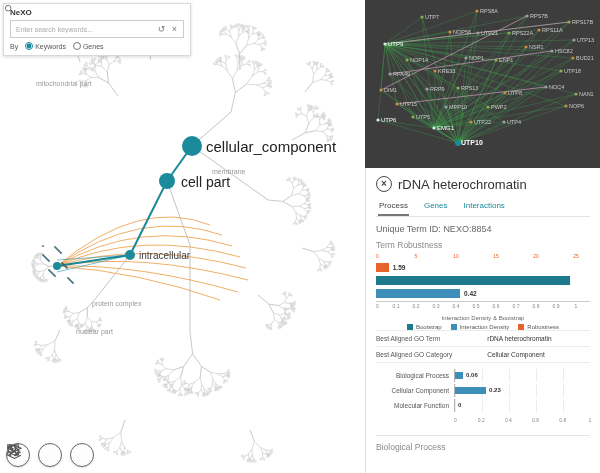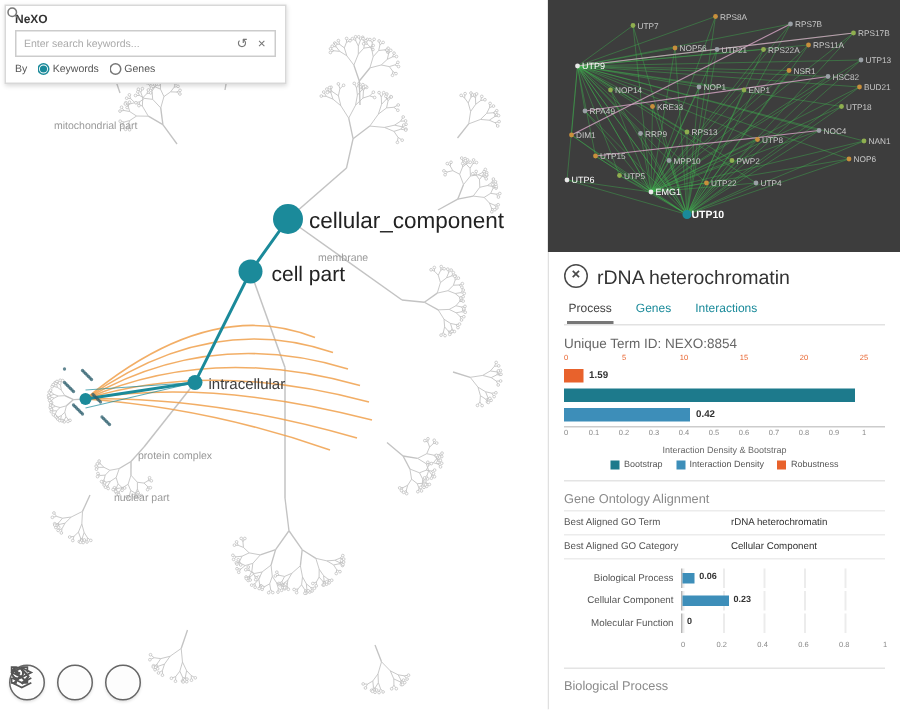--- a/index.html
+++ b/index.html
@@ -1682,20 +1682,21 @@
         <span class="tab active">Process</span>
         <span class="tab">Genes</span>
         <span class="tab">Interactions</span>
       </div>
 
       <div class="term-id">
         <span>Unique Term ID:</span>
         <span>NEXO:8854</span>
       </div>
 
+      <div class="section-h">Term Robustness</div>
       <div id="robustness-chart">
           <div class="r-axis top">
             <span style="left: 0px; transform: none;">0</span>
             <span style="left: 40px;">5</span>
             <span style="left: 80px;">10</span>
             <span style="left: 120px;">15</span>
             <span style="left: 160px;">20</span>
             <span style="left: 200px;">25</span>
           </div>
           <div class="r-row">
@@ -1732,21 +1733,20 @@
               <span class="sw" style="background: rgb(61, 142, 185);"></span>
               <span>Interaction Density</span>
             </div>
             <div class="item">
               <span class="sw" style="background: rgb(232, 98, 44);"></span>
               <span>Robustness</span>
             </div>
           </div>
         </div>
 
-      <div class="section-h ruled">Gene Ontology Alignment</div>
       <div id="go-table">
           <div class="go-row">
             <span class="k">Best Aligned GO Term</span>
             <span class="v">rDNA heterochromatin</span>
           </div>
           <div class="go-row">
             <span class="k">Best Aligned GO Category</span>
             <span class="v">Cellular Component</span>
           </div>
         </div>

